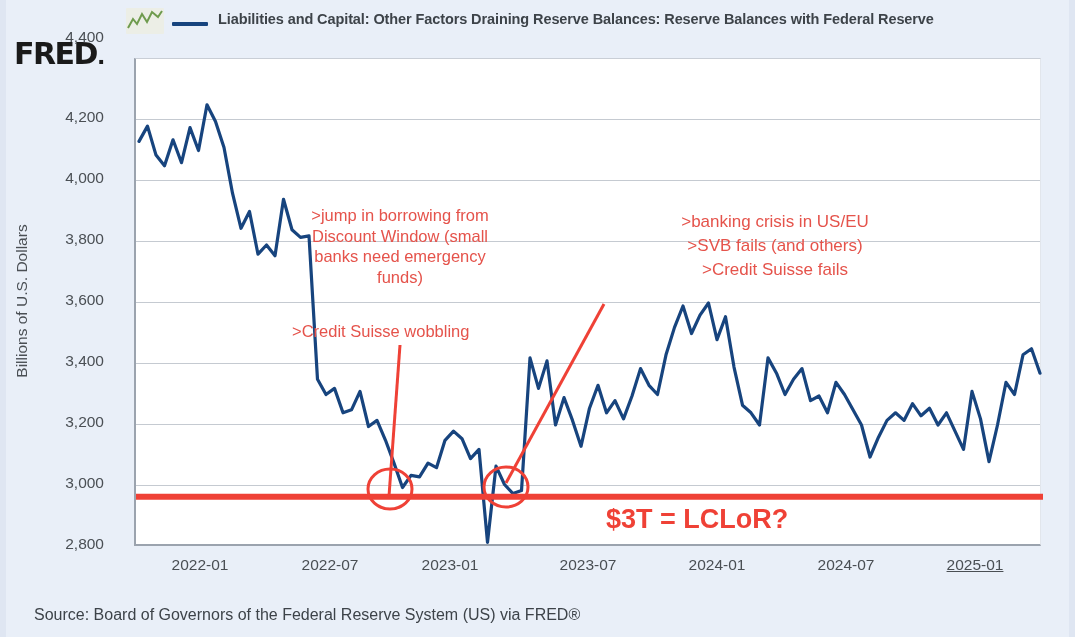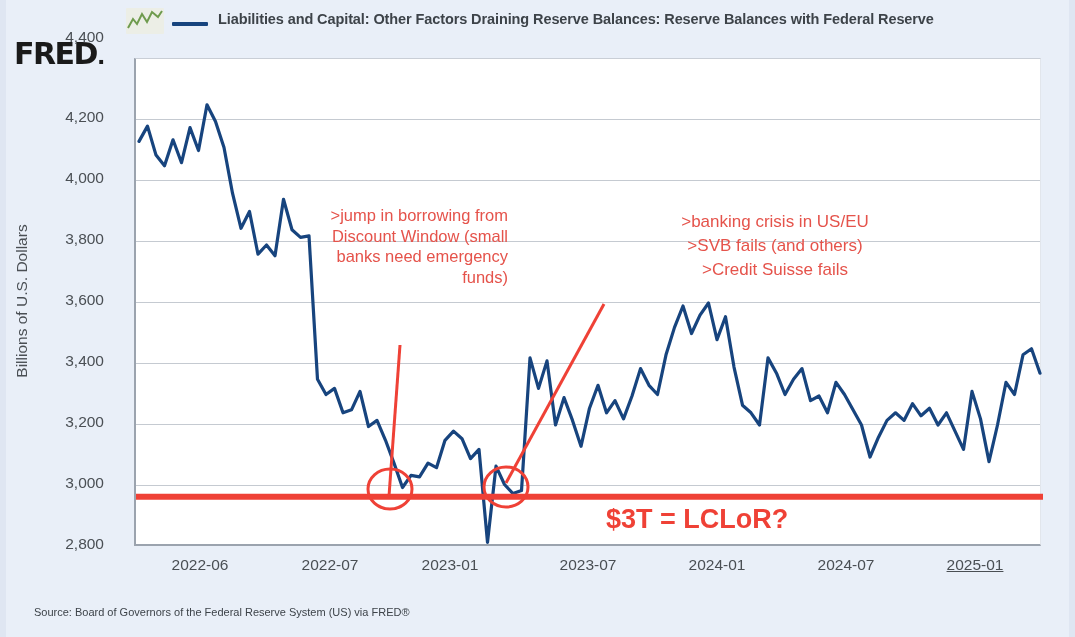--- a/index.html
+++ b/index.html
@@ -67,33 +67,33 @@
 
   
   .big-title {
     position:absolute; left:316px; top:92px;
     font-size:50px; font-weight:bold; color:#22228c;
     letter-spacing:-0.5px;
   }
   .ann {
     position:absolute; color:#e5534b; font-size:16.5px; line-height:20.5px;
   }
-  .ann-left { left:292px; top:205px; width:216px; text-align:right; }
+  .ann-left { left:292px; top:205px; width:216px; text-align:center; }
   .ann-cs   { left:292px; top:321px; width:230px; text-align:left; white-space:nowrap; }
   .ann-right{ left:604px; top:210px; width:300px; text-align:center; line-height:24px; font-size:17px;margin-left:21px; }
   .lclor {
     position:absolute; left:606px; top:504px;
     font-size:27px; font-weight:bold; color:#ef4136;
   }
   .overlay-svg { position:absolute; left:0; top:0; width:1075px; height:637px; pointer-events:none; }
 
   
   .source {
     position:absolute; left:34px; top:606px;
-    font-size:11px; color:#3d4349;text-align:center;
+    font-size:16px; color:#3d4349;text-align:center;
   }
   .edge-l { position:absolute; left:0; top:0; width:6px; height:637px; background:#dfe6f2; }
   .edge-r { position:absolute; right:0; top:0; width:6px; height:637px; background:#dfe6f2; }
 </style>
 </head>
 <body>
 
 <div id="app">
 
   <div class="edge-l"></div>
@@ -117,21 +117,21 @@
   <div class="ytick" style="left:18px; top:28px;">4,400</div>
   <div class="ytick" style="left:18px; top:108px;text-align:right;">4,200</div>
   <div class="ytick" style="left:18px; top:169px;">4,000</div>
   <div class="ytick" style="left:18px; top:230px;">3,800</div>
   <div class="ytick" style="left:18px; top:291px;">3,600</div>
   <div class="ytick" style="left:18px; top:352px;">3,400</div>
   <div class="ytick" style="left:18px; top:413px;">3,200</div>
   <div class="ytick" style="left:18px; top:474px;">3,000</div>
   <div class="ytick" style="left:18px; top:535px;">2,800</div>
 
-  <div class="xtick" style="left:145px;">2022-06</div>
+  <div class="xtick" style="left:145px;">2022-01</div>
   <div class="xtick" style="left:275px;">2022-07</div>
   <div class="xtick" style="left:395px;">2023-01</div>
   <div class="xtick" style="left:533px;">2023-07</div>
   <div class="xtick" style="left:662px;">2024-01</div>
   <div class="xtick" style="left:791px;">2024-07</div>
   <div class="xtick" style="left:920px;text-decoration:underline;">2025-01</div>
 
   <div class="plot">
     <div class="gridline" style="top:60px;"></div>
     <div class="gridline" style="top:121px;"></div>
@@ -153,20 +153,21 @@
 
     <line x1="604" y1="304" x2="506" y2="483" stroke="#ef4136" stroke-width="3"></line>
 
     <ellipse cx="390" cy="489" rx="22" ry="20" fill="none" stroke="#ef4136" stroke-width="3"></ellipse>
     <ellipse cx="506" cy="487" rx="22" ry="20" fill="none" stroke="#ef4136" stroke-width="3"></ellipse>
   </svg>
 
 
   <div class="ann ann-left">&gt;jump in borrowing from Discount Window (small banks need emergency funds)</div>
 
+  <div class="ann ann-cs">&gt;Credit Suisse wobbling</div>
 
   <div class="ann ann-right">
     <div>&gt;banking crisis in US/EU</div>
     <div>&gt;SVB fails (and others)</div>
     <div>&gt;Credit Suisse fails</div>
   </div>
 
   <div class="lclor">$3T = LCLoR?</div>
 
   <div class="source">Source: Board of Governors of the Federal Reserve System (US) via FRED®</div>

